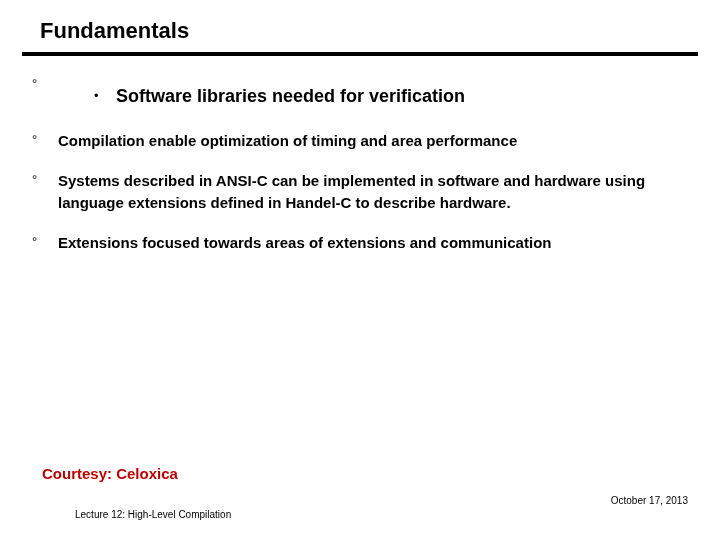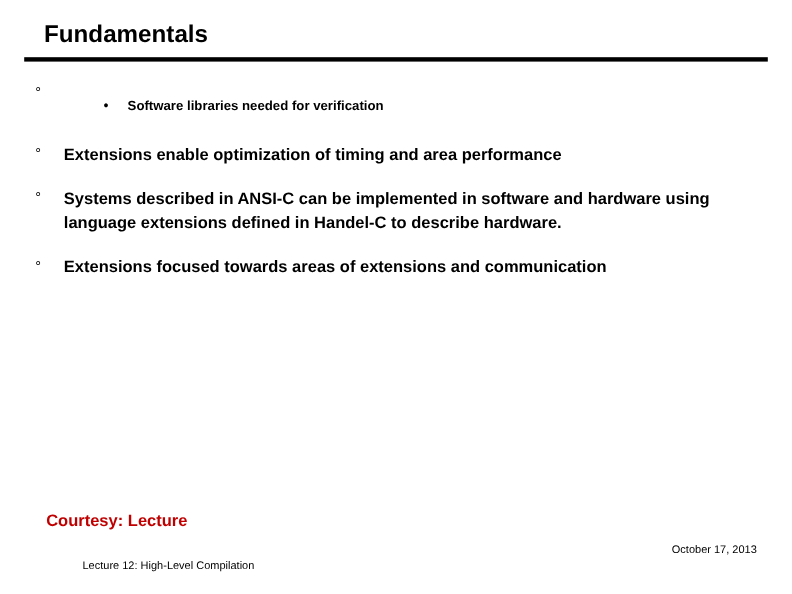--- a/index.html
+++ b/index.html
@@ -9,21 +9,21 @@
   .title { font-size: 22px; font-weight: bold; color: #000; }
   .hr { height: 4px; background: #000; margin: 8px 22px 0 22px; }
   .content { padding: 18px 32px 0 32px; }
   .bullet-list { list-style: none; }
   .bullet-item { display: flex; margin-bottom: 18px; }
   .deg { width: 26px; flex-shrink: 0; font-size: 13px; line-height: 20px; color: #000; }
   .bullet-text { font-size: 15px; font-weight: bold; line-height: 22px; color: #000; }
   .sub-list { list-style: none; margin: 12px 0 0 36px; }
   .sub-item { display: flex; margin-bottom: 6px; }
   .dot { width: 22px; flex-shrink: 0; font-size: 13px; line-height: 20px; text-align: left; }
-  .sub-text { font-size: 12px; font-weight: bold; line-height: 20px; }
+  .sub-text { font-size: 18px; font-weight: bold; line-height: 20px; }
   .courtesy { position: absolute; left: 42px; bottom: 58px; font-size: 15px; font-weight: bold; color: #c00000; }
   .footer-left { position: absolute; left: 32px; bottom: 20px; font-size: 10px; color: #000; padding-left: 43px; }
   .footer-right { position: absolute; right: 32px; bottom: 34px; font-size: 10px; color: #000; }
 </style>
 </head>
 <body>
 
 <div class="slide">
 
   <div class="title-area">
@@ -41,34 +41,34 @@
             <li class="sub-item">
               <span class="dot">•</span>
               <span class="sub-text">Software libraries needed for verification</span>
             </li>
           </ul>
         </div>
       </li>
 
       <li class="bullet-item">
         <span class="deg">°</span>
-        <div class="bullet-text">Extensions enable optimization of timing and area performance</div>
+        <div class="bullet-text">Compilation enable optimization of timing and area performance</div>
       </li>
 
       <li class="bullet-item">
         <span class="deg">°</span>
         <div class="bullet-text">Systems described in ANSI-C can be implemented in software and hardware using language extensions defined in Handel-C to describe hardware.</div>
       </li>
 
       <li class="bullet-item">
         <span class="deg">°</span>
         <div class="bullet-text">Extensions focused towards areas of extensions and communication</div>
       </li>
 
     </ul>
   </div>
 
-  <div class="courtesy">Courtesy: Lecture</div>
+  <div class="courtesy">Courtesy: Celoxica</div>
 
   <div class="footer-left">Lecture 12: High-Level Compilation</div>
   <div class="footer-right">October 17, 2013</div>
 
 </div>
 
 </body></html>

